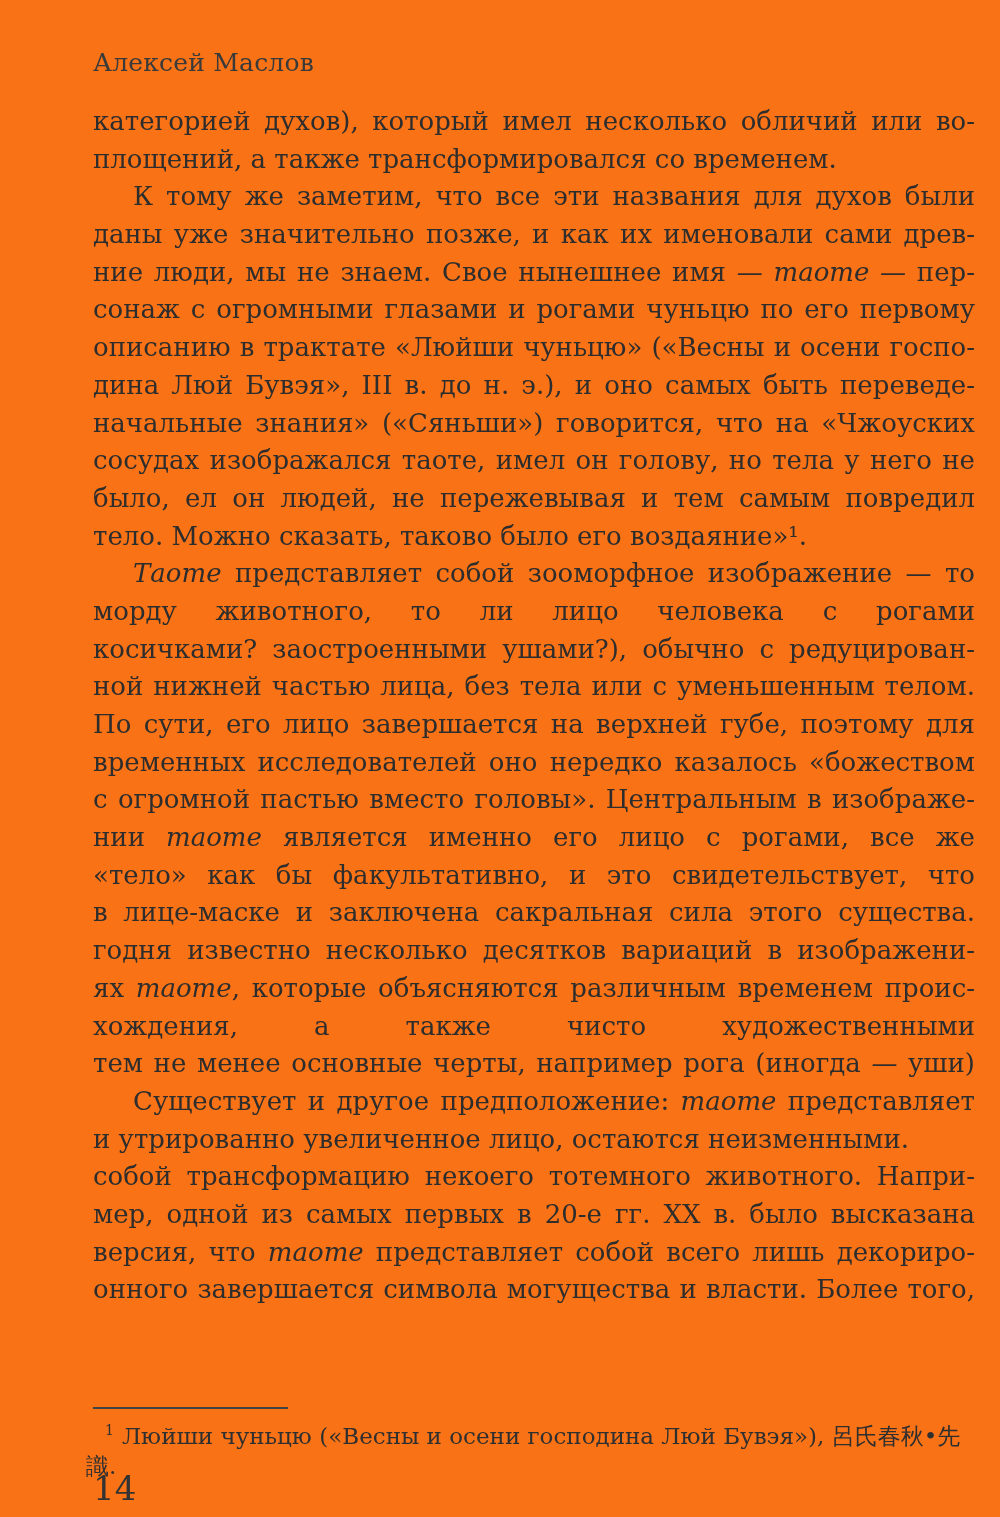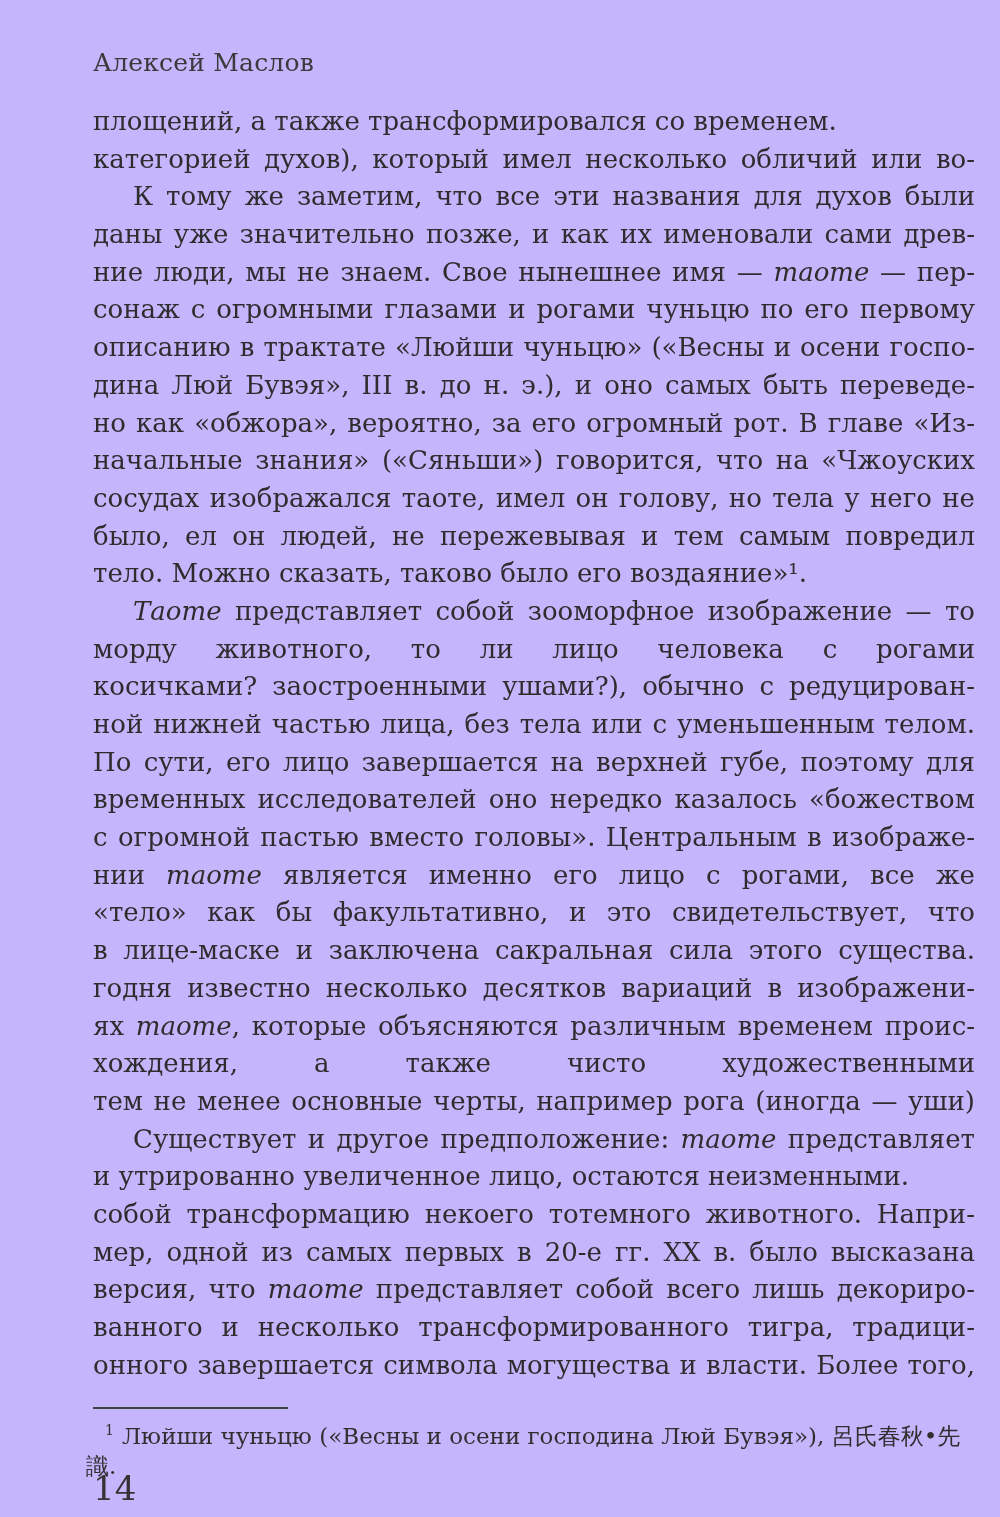--- a/index.html
+++ b/index.html
@@ -2,21 +2,21 @@
 <html><head>
 <meta charset="utf-8">
 <style>
   html, body { margin: 0; padding: 0; }
   body { background: #e8e8e8; }
 
   .page {
     position: relative;
     width: 1000px;
     height: 1517px;
-    background: #c4b5fd;
+    background: #f97316;
     overflow: hidden;
     font-family: "DejaVu Serif", "Liberation Serif", serif;
     color: #2d2d2d;
   }
 
   .running-header {
     position: absolute;
     left: 93px;
     top: 48px;
     font-size: 25px;
@@ -85,29 +85,28 @@
   }
 </style>
 </head>
 <body>
 
 <div class="page">
 
   <div class="running-header">Алексей Маслов</div>
 
   <div class="body-text" id="body-text">
+      <div class="line">категорией духов), который имел несколько обличий или во-</div>
       <div class="line end">площений, а также трансформировался со временем.</div>
-      <div class="line">категорией духов), который имел несколько обличий или во-</div>
       <div class="line indent">К тому же заметим, что все эти названия для духов были</div>
       <div class="line">даны уже значительно позже, и как их именовали сами древ-</div>
       <div class="line">ние люди, мы не знаем. Свое нынешнее имя — <i>таоте</i> — пер-</div>
       <div class="line">сонаж с огромными глазами и рогами чуньцю по его первому</div>
       <div class="line">описанию в трактате «Люйши чуньцю» («Весны и осени госпо-</div>
       <div class="line">дина Люй Бувэя», III в. до н. э.), и оно самых быть переведе-</div>
-      <div class="line">но как «обжора», вероятно, за его огромный рот. В главе «Из-</div>
       <div class="line">начальные знания» («Сяньши») говорится, что на «Чжоуских</div>
       <div class="line">сосудах изображался таоте, имел он голову, но тела у него не</div>
       <div class="line">было, ел он людей, не пережевывая и тем самым повредил свое</div>
       <div class="line end">тело. Можно сказать, таково было его воздаяние»¹.</div>
       <div class="line indent"><i>Таоте</i> представляет собой зооморфное изображение — то ли</div>
       <div class="line">морду животного, то ли лицо человека с рогами (заплетенными</div>
       <div class="line">косичками? заостроенными ушами?), обычно с редуцирован-</div>
       <div class="line">ной нижней частью лица, без тела или с уменьшенным телом.</div>
       <div class="line">По сути, его лицо завершается на верхней губе, поэтому для со-</div>
       <div class="line">временных исследователей оно нередко казалось «божеством</div>
@@ -117,21 +116,20 @@
       <div class="line">в лице-маске и заключена сакральная сила этого существа. Се-</div>
       <div class="line">годня известно несколько десятков вариаций в изображени-</div>
       <div class="line">ях <i>таоте</i>, которые объясняются различным временем проис-</div>
       <div class="line">хождения, а также чисто художественными трансформациями,</div>
       <div class="line">тем не менее основные черты, например рога (иногда — уши)</div>
       <div class="line indent">Существует и другое предположение: <i>таоте</i> представляет</div>
       <div class="line end">и утрированно увеличенное лицо, остаются неизменными.</div>
       <div class="line">собой трансформацию некоего тотемного животного. Напри-</div>
       <div class="line">мер, одной из самых первых в 20-е гг. XX в. было высказана</div>
       <div class="line">версия, что <i>таоте</i> представляет собой всего лишь декориро-</div>
-      <div class="line">ванного и несколько трансформированного тигра, традици-</div>
       <div class="line">онного завершается символа могущества и власти. Более того,</div>
     </div>
 
   <div class="footnote-rule"></div>
 
   <div class="footnote">
     <sup>1</sup><span>Люйши чуньцю («Весны и осени господина Люй Бувэя»), 呂氏春秋•先識.</span>
   </div>
 
   <div class="page-number">14</div>

